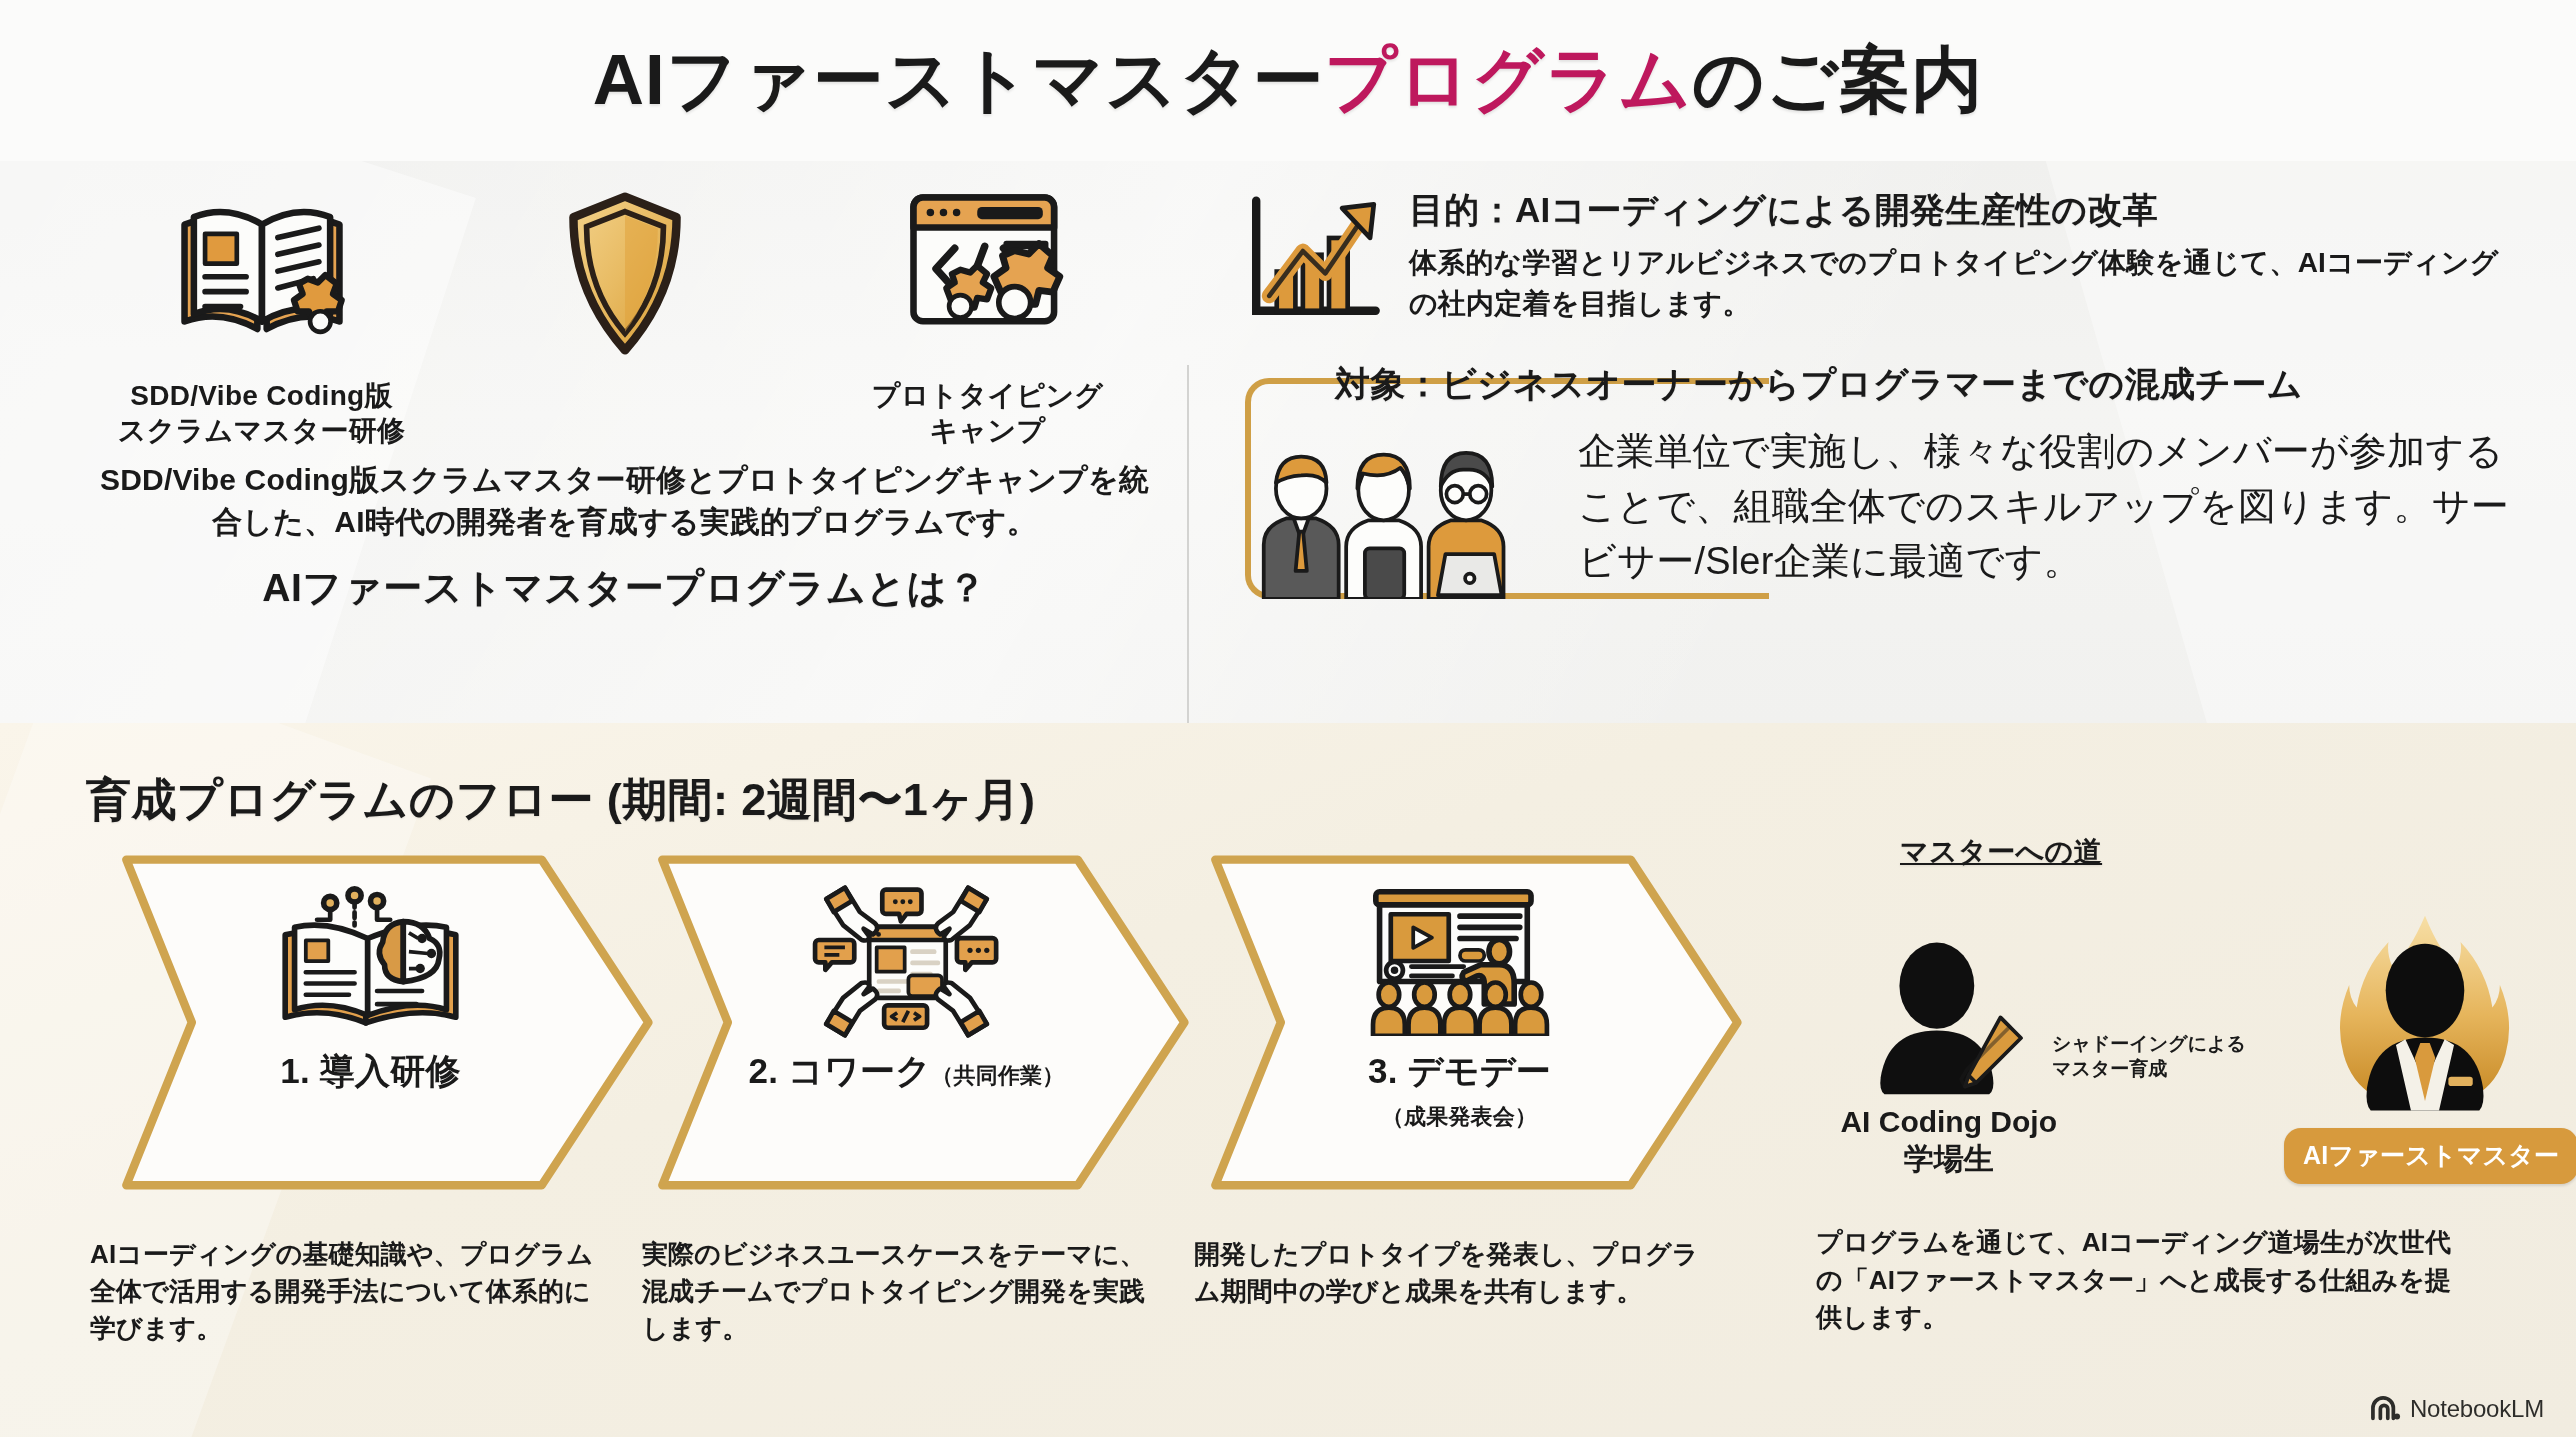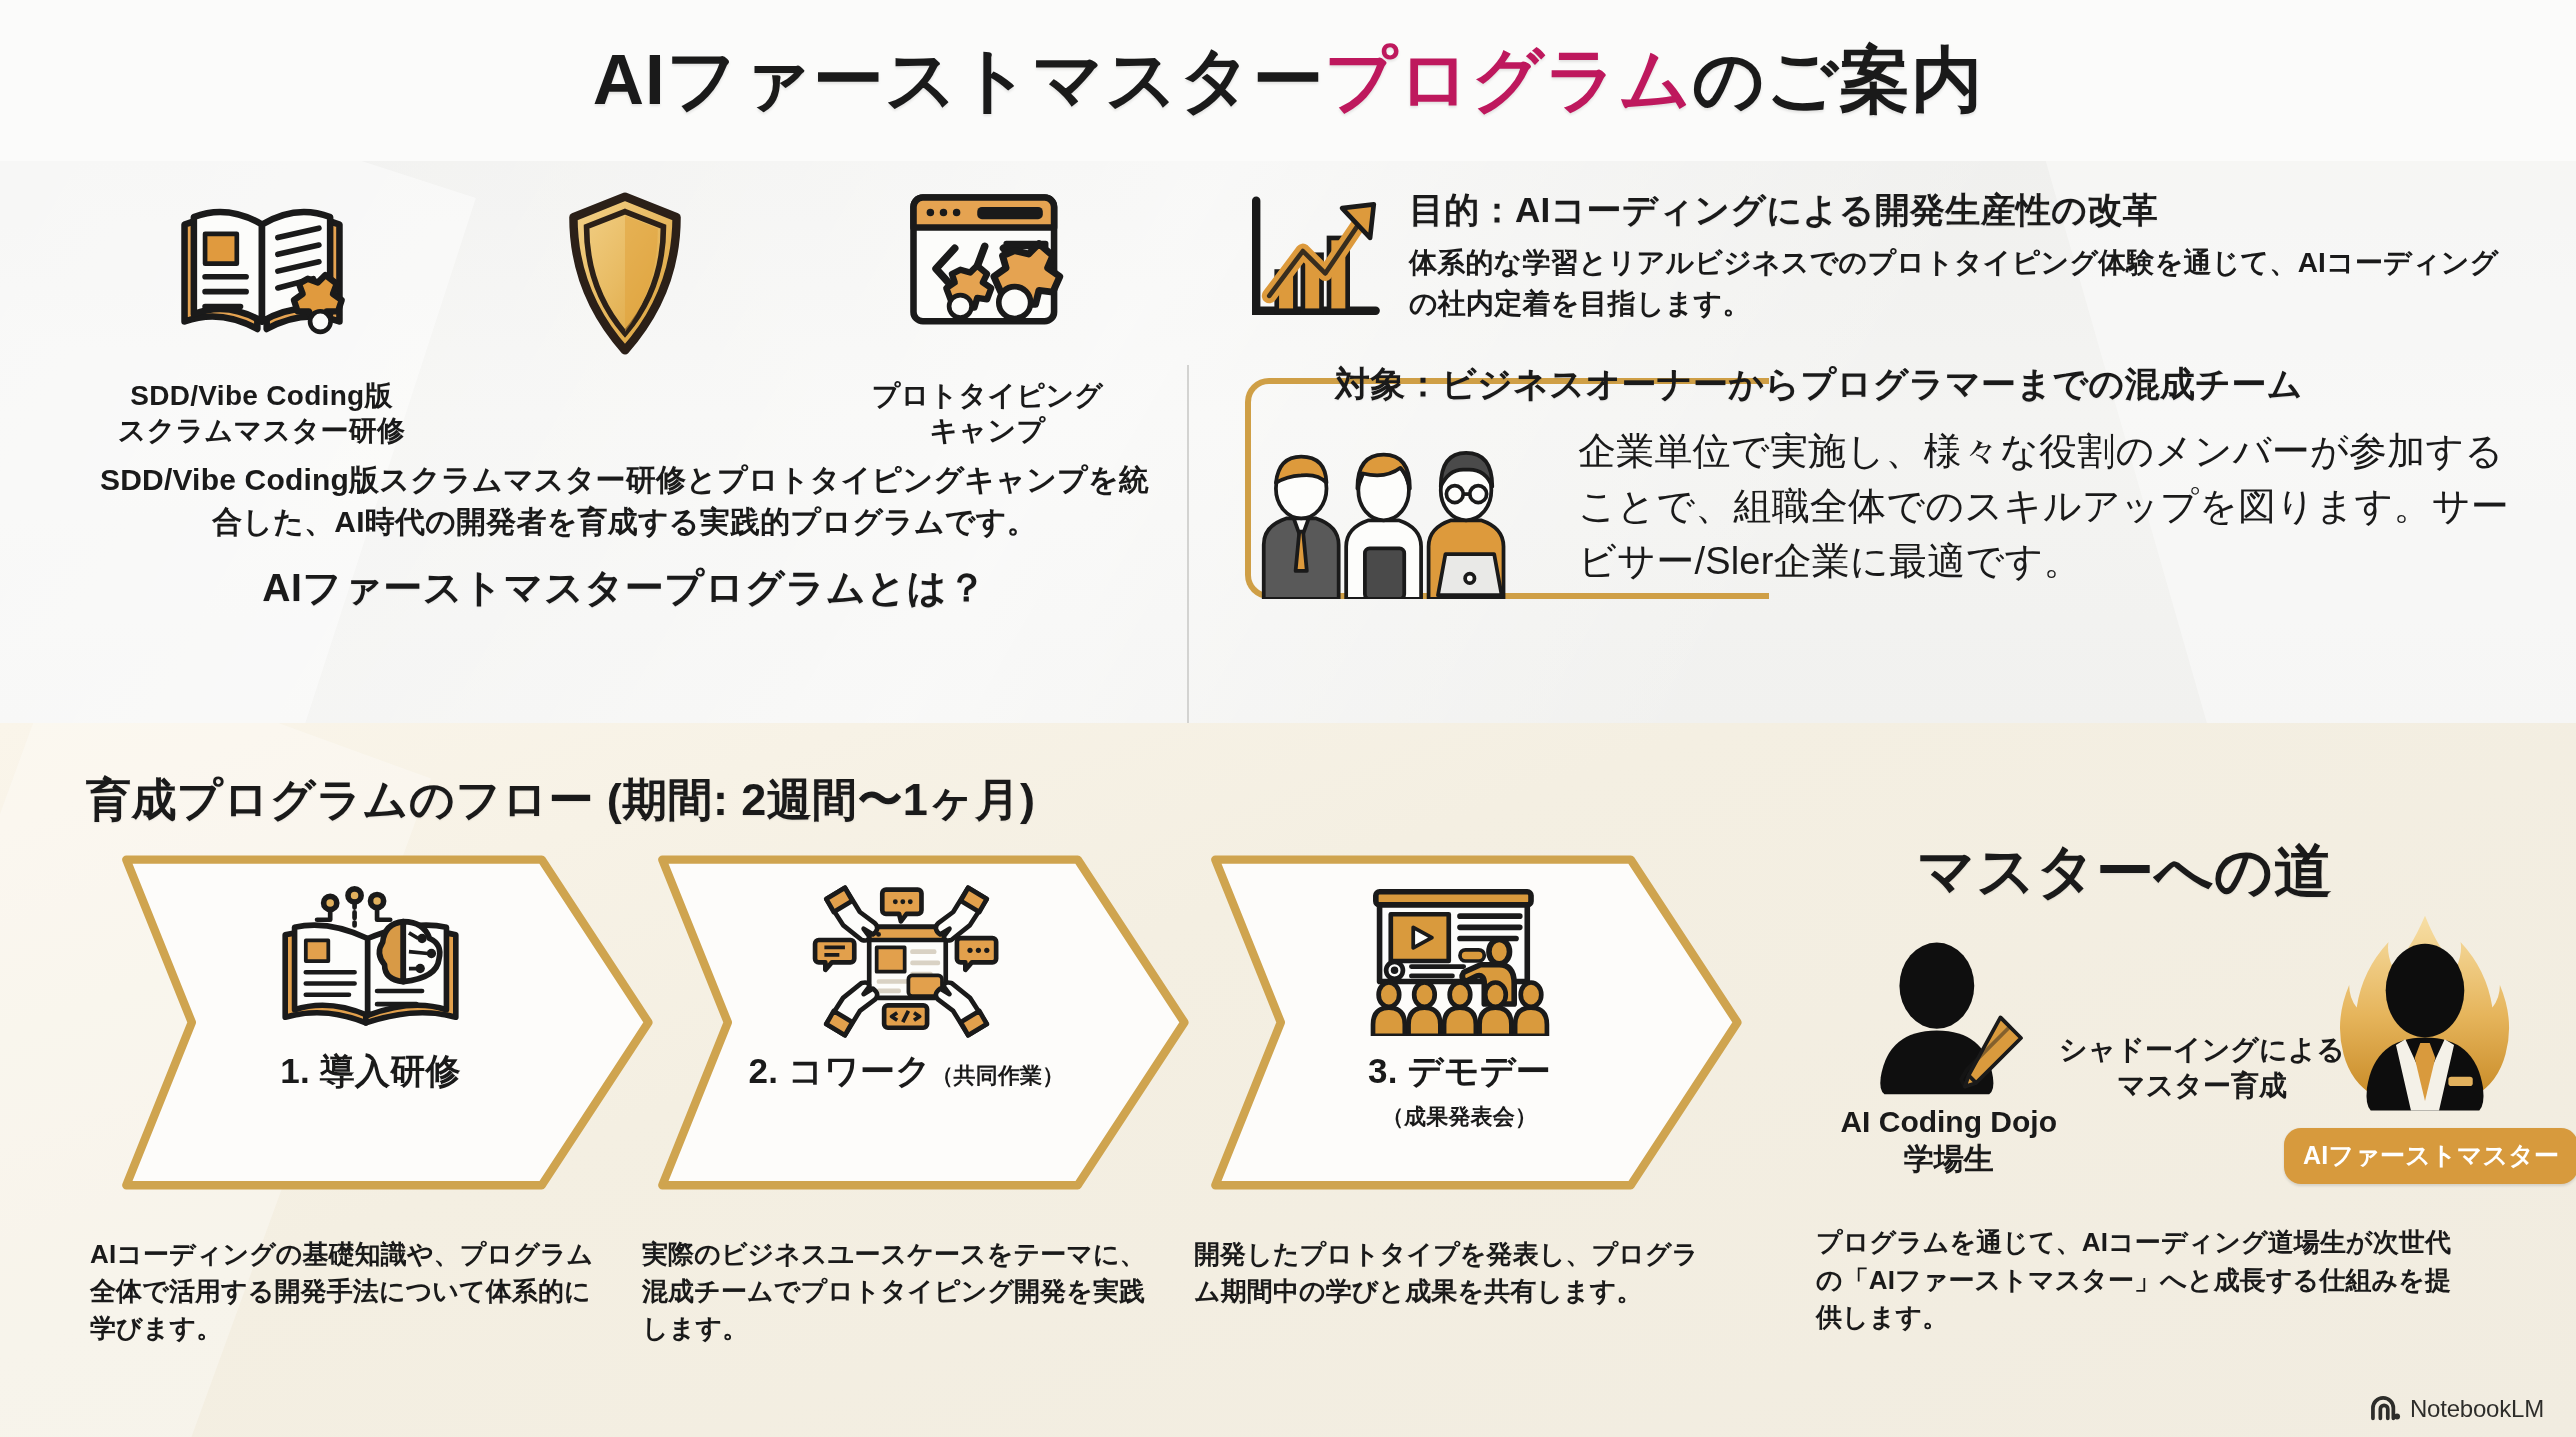--- a/index.html
+++ b/index.html
@@ -103,23 +103,24 @@
   }
   #bottom-panel::before {
     content: ""; position: absolute; left: -94px; top: -37px; width: 393px; height: 842px;
     background: rgba(255,255,255,.30); transform: rotate(20deg);
   }
   #flow-heading {
     position: absolute; left: 86px; top: 47px; font-size: 45px; font-weight: 700;
     letter-spacing: 0.4px; z-index: 3; text-shadow: 0 0.9px 1.9px rgba(0,0,0,.09);
   }
   #master-heading {
-    position: absolute; left: 1900px; top: 110px; width: 449px; text-align: center;
-    font-size: 58px; font-weight: 700; letter-spacing: 0.4px; z-index: 3;
+    position: absolute; left: 1900px; top: 110px; width: 449px; text-align: left;
+    font-size: 28px; font-weight: 700; letter-spacing: 0.4px; z-index: 3;
     text-shadow: 0 0.9px 1.9px rgba(0,0,0,.09);
+    text-decoration: underline;
   }
 
   
   .chev {
     position: absolute; top: 131px; width: 552px; height: 337px; z-index: 3;
   }
   .chev:nth-of-type(1) { left: 86px; }
   .chev .chev-svg { position: absolute; inset: 0; }
   .chev-inner {
     position: absolute; inset: 0; display: flex; flex-direction: column;
@@ -135,22 +136,22 @@
   .step-desc {
     position: absolute; top: 501px; width: 524px; z-index: 3;
     font-size: 26px; font-weight: 700; line-height: 1.42; letter-spacing: 0.1px; margin-top: 12px;
   }
 
   
   #master-area { position: absolute; left: 1816px; top: 150px; width: 711px; height: 393px; z-index: 3; }
   #dojo-col { position: absolute; left: 11.2px; top: 64px; width: 243px; text-align: center; }
   #dojo-label { margin-top: 3.7px; font-size: 30px; font-weight: 700; line-height: 1.25; white-space: pre-line; }
   #shadow-label {
-    position: absolute; left: 236px; top: 159px; width: 300px; text-align: center;
-    font-size: 28px; font-weight: 700; line-height: 1.3; white-space: pre-line;
+    position: absolute; left: 236px; top: 159px; width: 300px; 
+    font-size: 19px; font-weight: 700; line-height: 1.3; white-space: pre-line;
   }
   #master-col { position: absolute; left: 468px; top: 39px; width: 281px; text-align: center; }
   #master-badge {
     margin-top: -20.6px; display: inline-block; background: #d79a3d; color: #ffffff;
     font-size: 25px; font-weight: 700; padding: 10.3px 19px 12px; border-radius: 17px;
     letter-spacing: 0.2px; box-shadow: 0 1.9px 2.8px rgba(0,0,0,.12); white-space: nowrap;
   }
   #master-desc {
     position: absolute; left: 1816px; top: 501px; width: 655px; z-index: 3;
     font-size: 26px; font-weight: 700; line-height: 1.45; letter-spacing: 0.1px;

